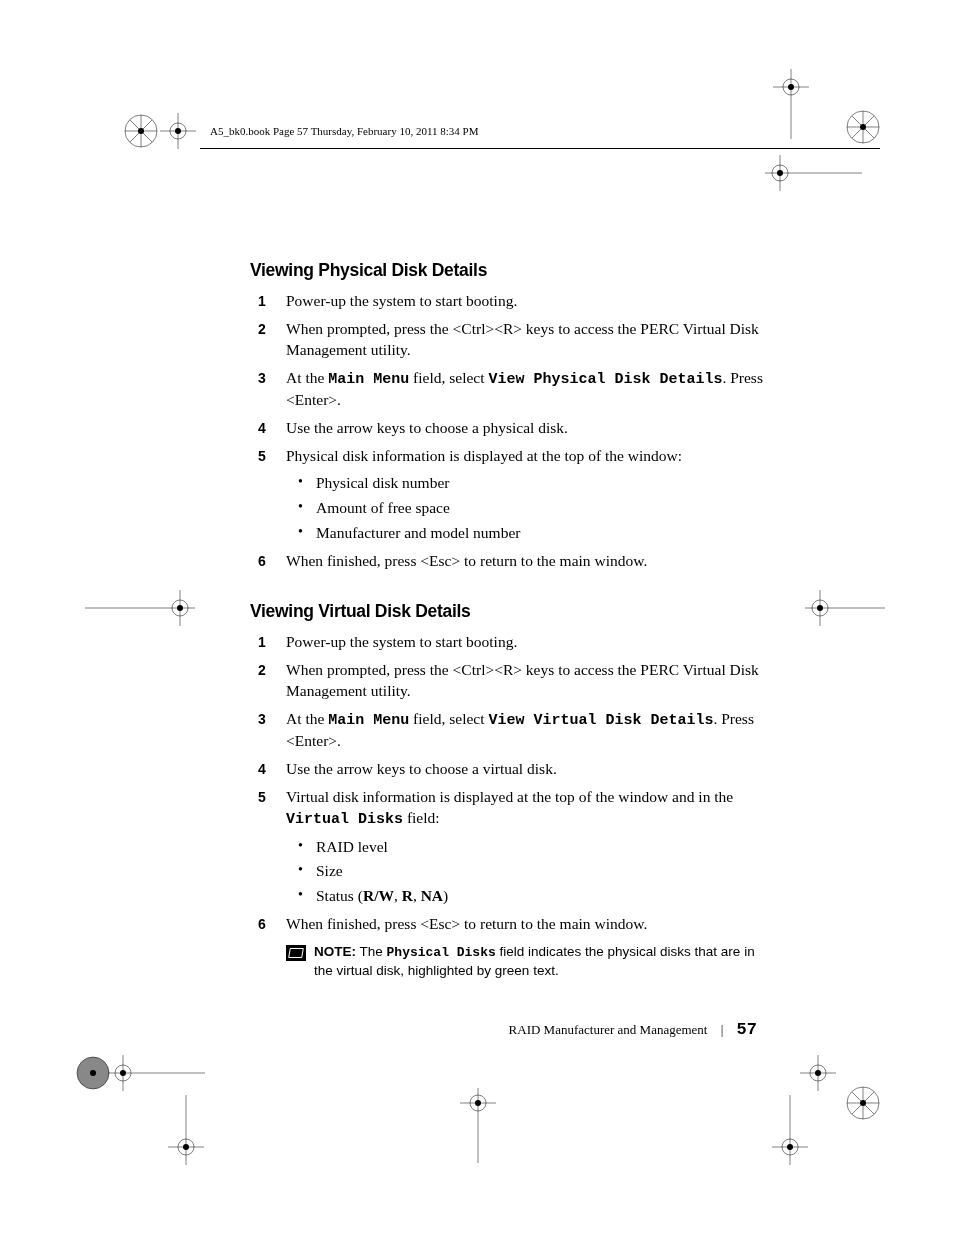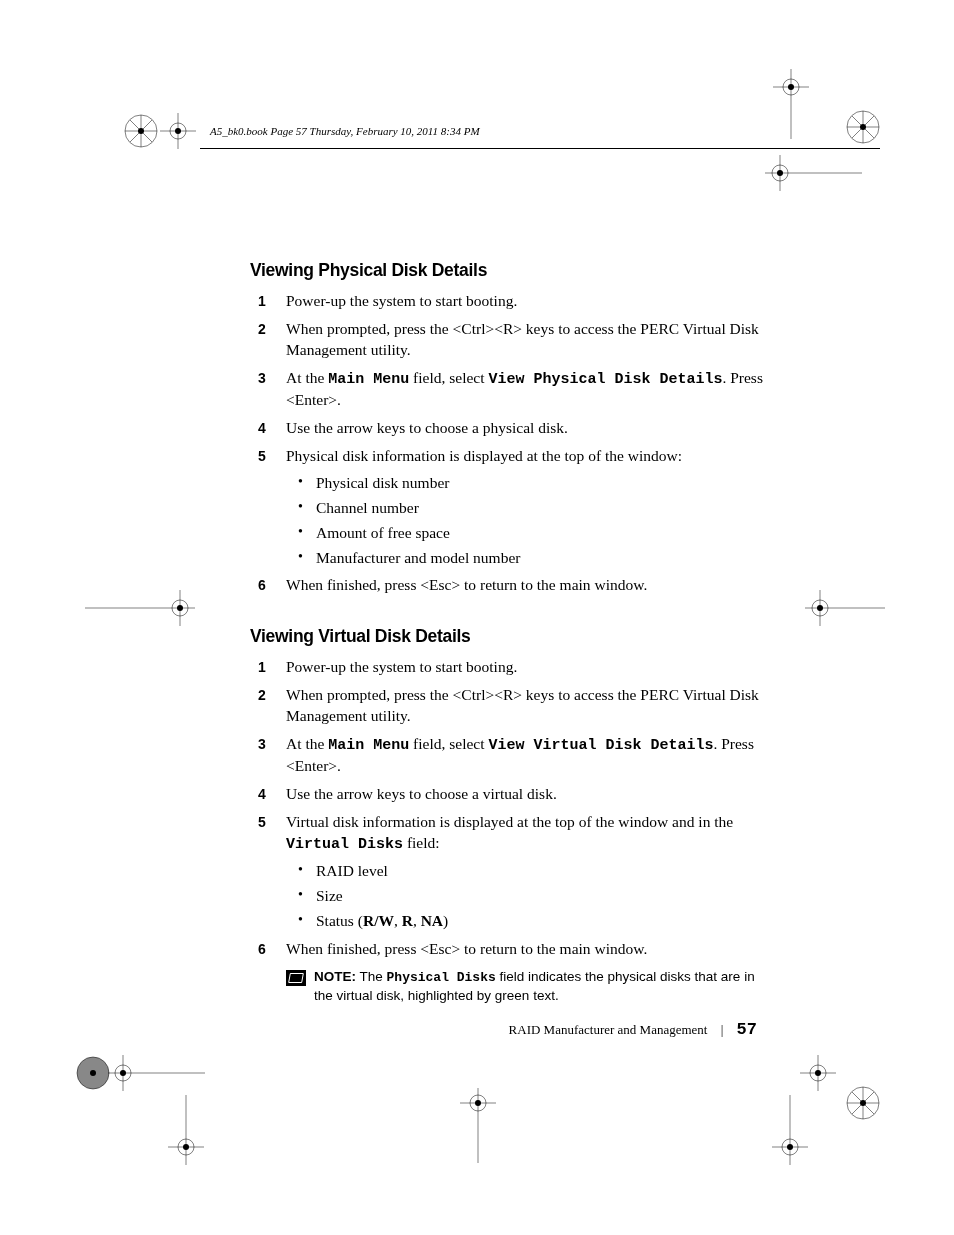--- a/index.html
+++ b/index.html
@@ -11,21 +11,20 @@
     position: relative;
     font-family: Georgia, 'Times New Roman', serif;
     color: #000;
   }
   .page-header {
     position: absolute;
     top: 125px;
     left: 210px;
     font-size: 11px;
     font-family: Georgia, serif;
-    font-style: italic;
   }
   .content {
     position: absolute;
     top: 260px;
     left: 242px;
     width: 520px;
     margin-left: 8px;
   }
   .section-title {
     font-family: Arial, Helvetica, sans-serif;
@@ -304,21 +303,20 @@
     <li>Power-up the system to start booting.</li>
     <li>When prompted, press the &lt;Ctrl&gt;&lt;R&gt; keys to access the PERC Virtual Disk Management utility.</li>
     <li>
       <span>At the </span><span class="mono">Main Menu</span><span> field, select </span><span class="mono">View Physical Disk Details</span><span>. Press &lt;Enter&gt;.</span>
     </li>
     <li>Use the arrow keys to choose a physical disk.</li>
     <li>
       <span>Physical disk information is displayed at the top of the window:</span>
       <ul class="sub">
         <li>Physical disk number</li>
-        <li>Channel number</li>
         <li>Amount of free space</li>
         <li>Manufacturer and model number</li>
       </ul>
     </li>
     <li>When finished, press &lt;Esc&gt; to return to the main window.</li>
   </ol>
 
   <div class="section-title second">Viewing Virtual Disk Details</div>
   <ol class="steps">
     <li>Power-up the system to start booting.</li>

